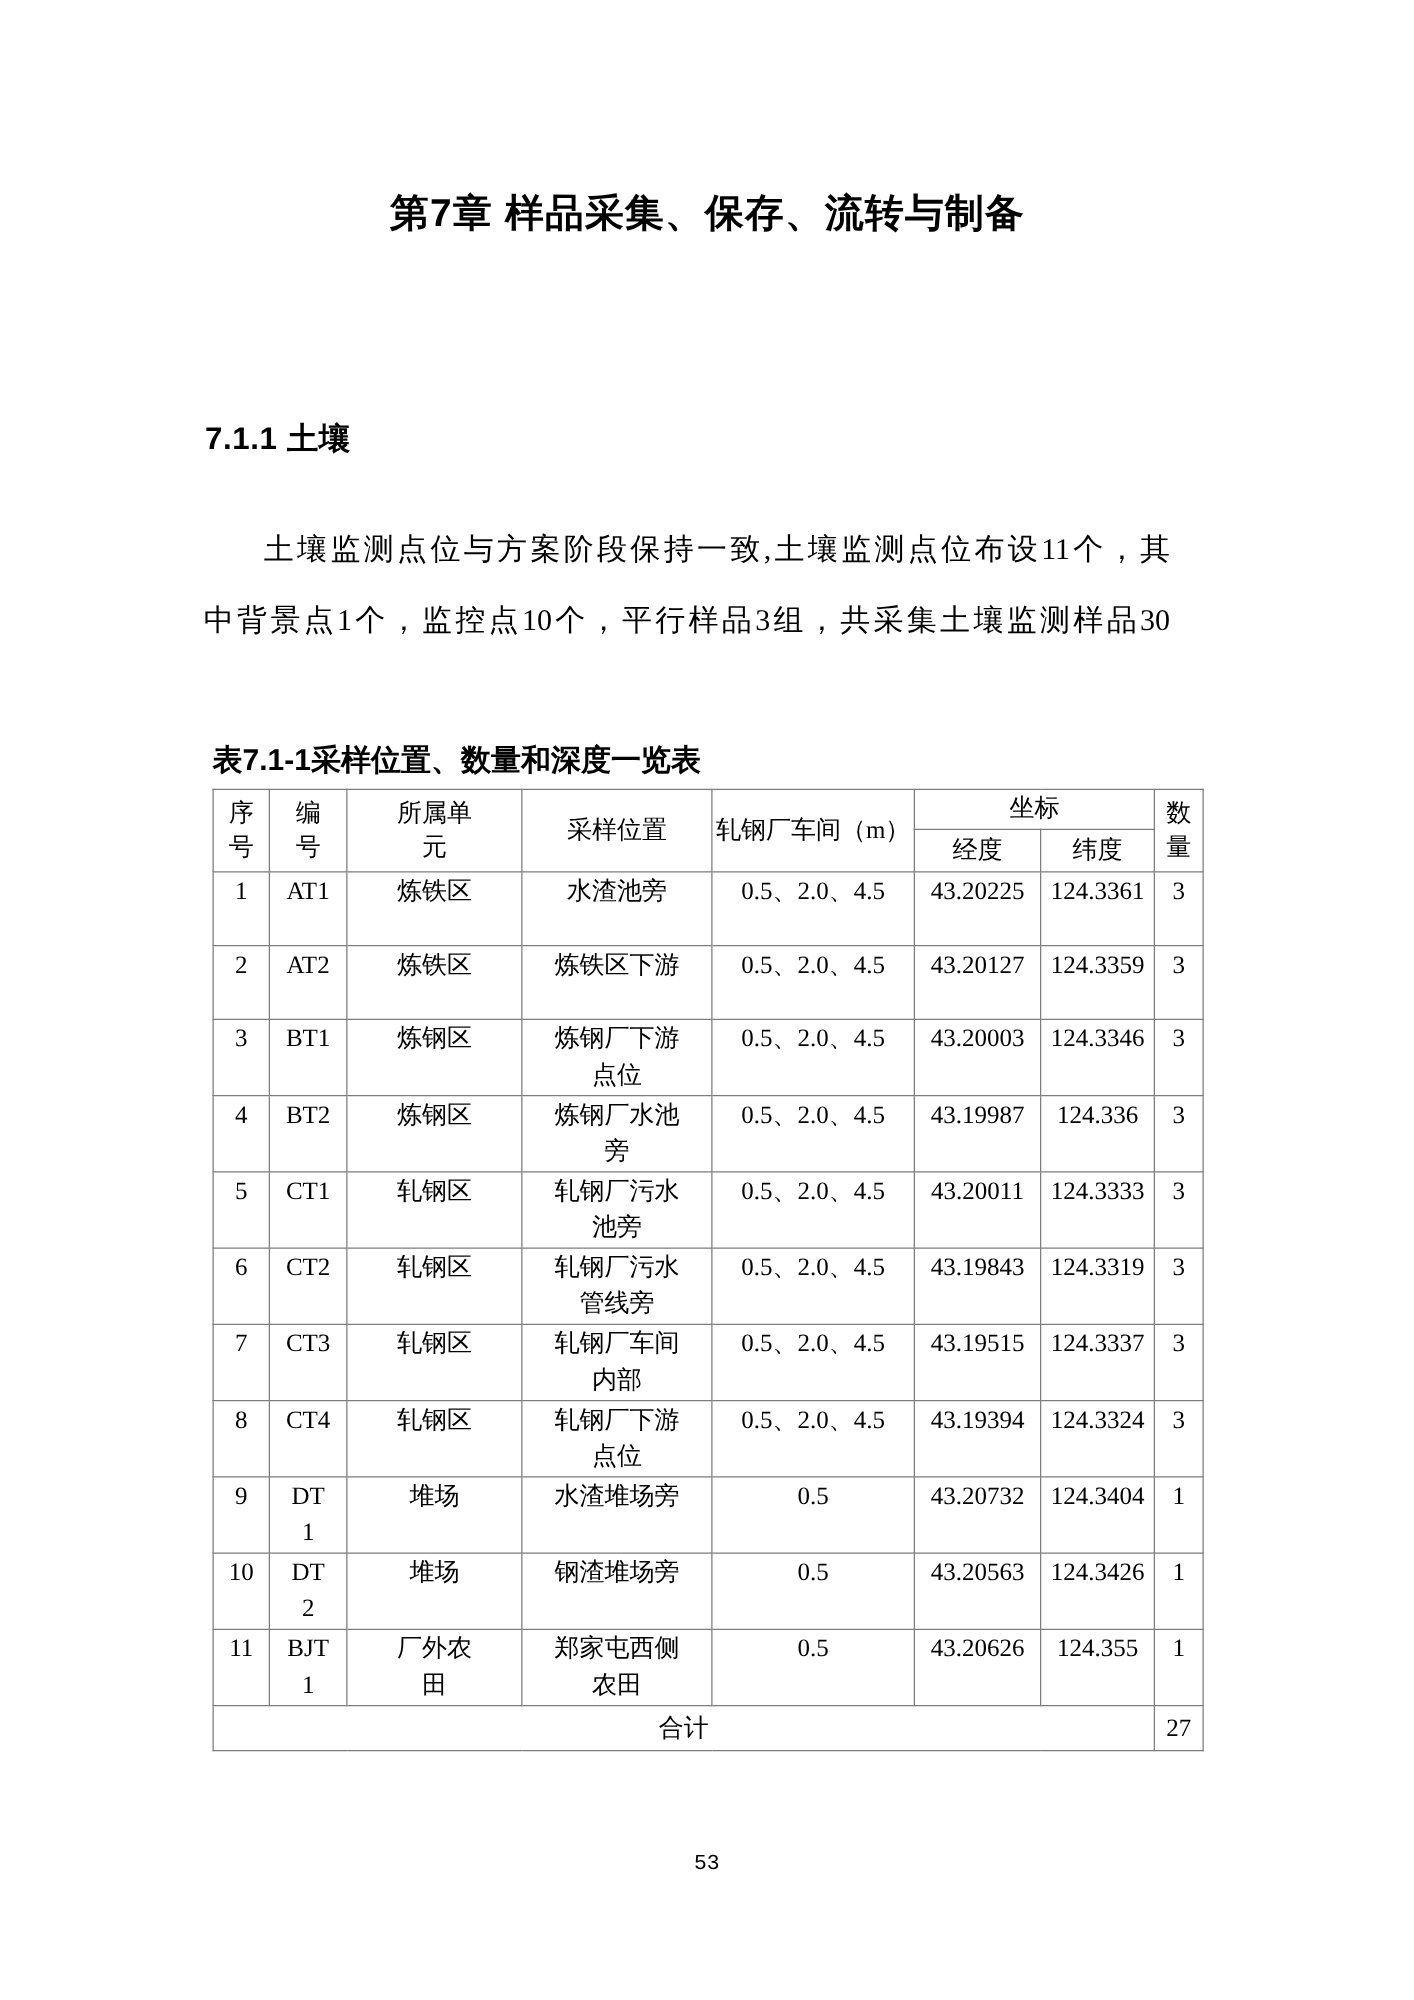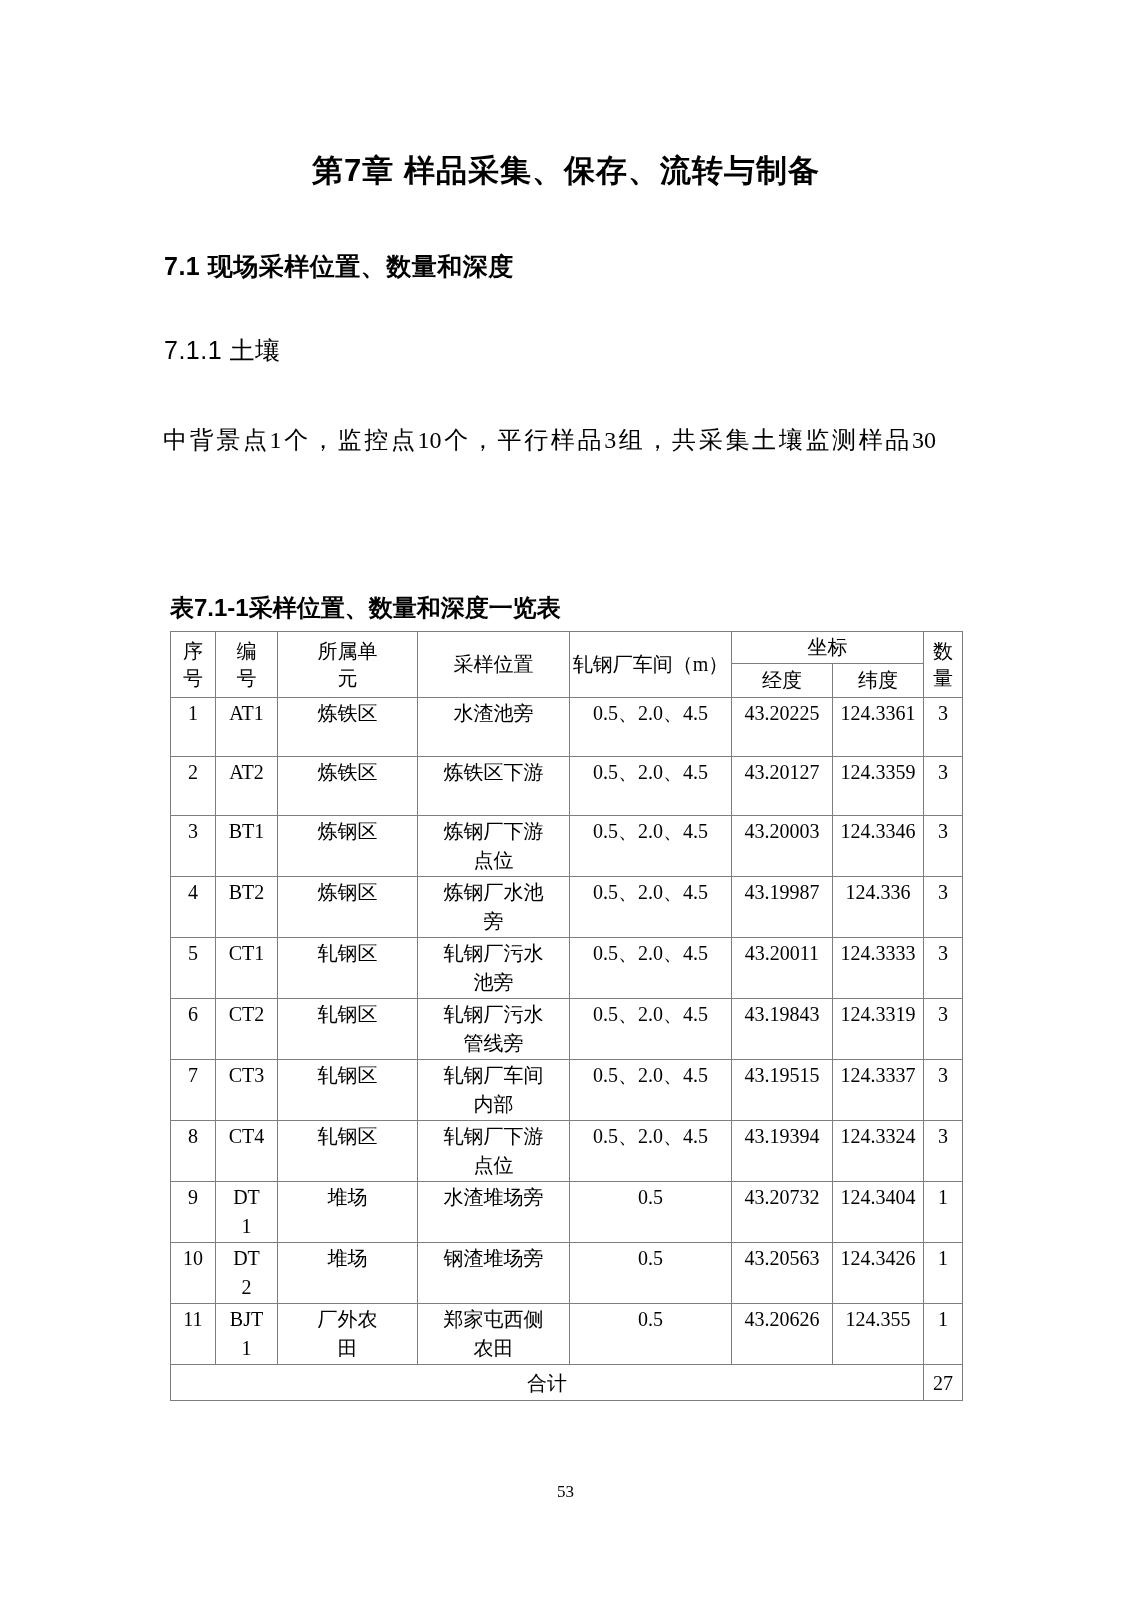--- a/index.html
+++ b/index.html
@@ -34,21 +34,21 @@
     font-family: "Liberation Sans", "DejaVu Sans", sans-serif;
     font-weight: 700;
     font-size: 25px;
     letter-spacing: 0.5px;
   }
   .subsection-heading {
     position: absolute;
     left: 164px;
     top: 334px;
     font-family: "Liberation Sans", "DejaVu Sans", sans-serif;
-    font-weight: 400;
+    font-weight: 700;
     font-size: 25px;
     letter-spacing: 0.5px;
   }
   .body-paragraph {
     position: absolute;
     left: 163px;
     top: 412px;
     width: 773px;
     font-size: 24px;
   }
@@ -103,36 +103,36 @@
     height: 36px;
     vertical-align: middle;
     line-height: 28px;
   }
   .page-number {
     position: absolute;
     top: 1482px;
     left: 0;
     width: 1131px;
     text-align: center;
-    font-family: Liberation Serif, serif;
+    font-family: Liberation Mono, monospace;
     font-size: 17px;
   }
 </style>
 </head>
 <body>
 
 <div class="page">
 
   <div class="chapter-title">第7章 样品采集、保存、流转与制备</div>
 
-  <div class="section-heading">7.1 现场采样位置、数量和深度</div>
 
   <div class="subsection-heading">7.1.1 土壤</div>
 
   <div class="body-paragraph">
+    <div class="para-line first">土壤监测点位与方案阶段保持一致,土壤监测点位布设11个，其</div>
     <div class="para-line">中背景点1个，监控点10个，平行样品3组，共采集土壤监测样品30</div>
   </div>
 
   <div class="table-caption">表7.1-1采样位置、数量和深度一览表</div>
 
   <table class="sampling-table">
     <colgroup>
       <col style="width:45px">
         <col style="width:62px">
         <col style="width:140px">

